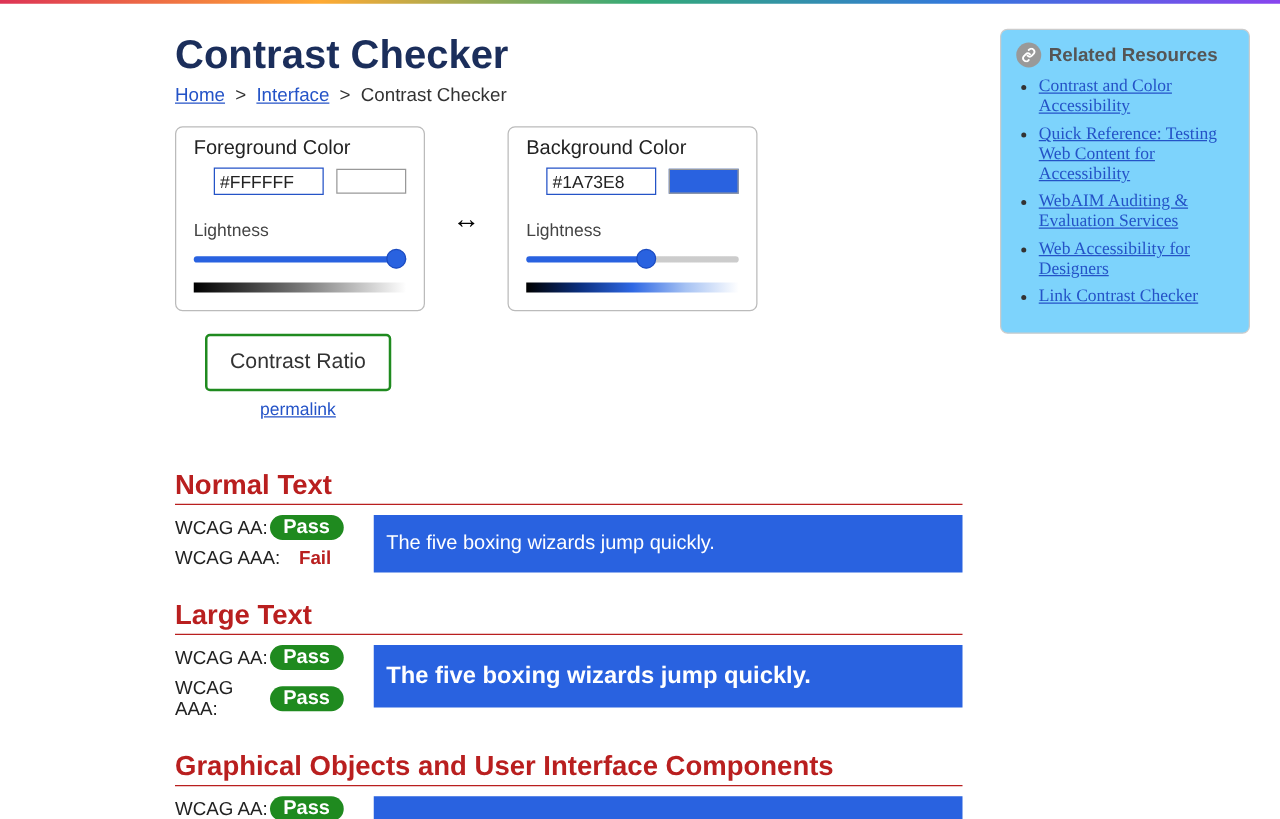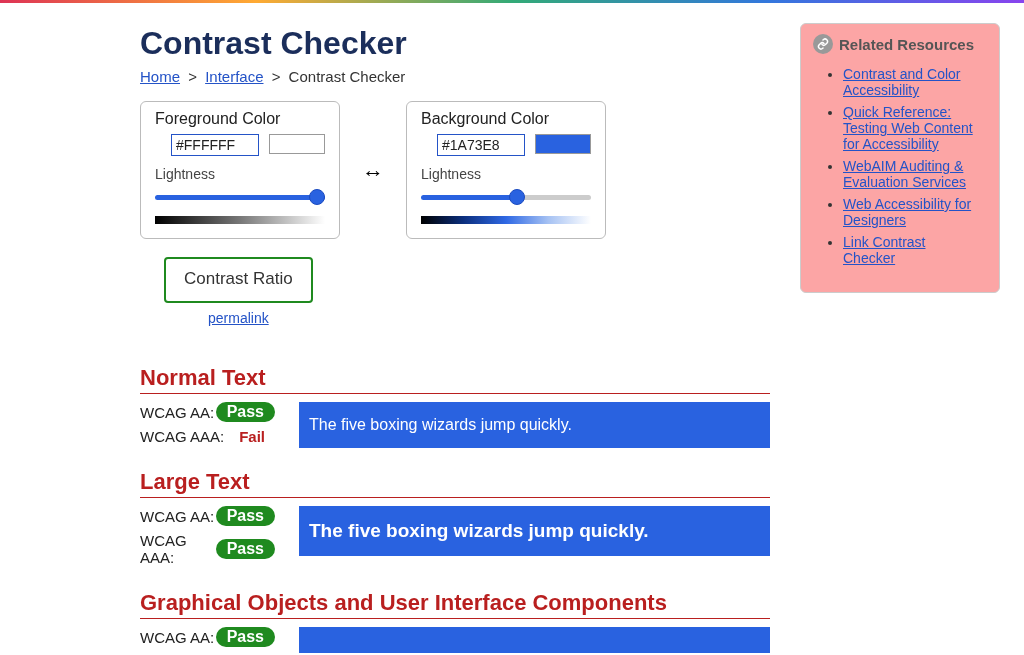--- a/index.html
+++ b/index.html
@@ -46,21 +46,21 @@
     gap: 18px;
     margin-bottom: 18px;
   }
   .picker {
     border: 1px solid #bbb;
     border-radius: 6px;
     padding: 8px 14px 14px 14px;
     width: 200px;
     position: relative;
   }
-  .row1 { display:flex; gap:10px; margin-top:6px; margin-bottom:10px;padding-left:16px;}
+  .row1 { display:flex; gap:10px; align-items:center; margin-top:6px; margin-bottom:20px;padding-left:16px;}
   .hexinput {
     border: 1px solid #2453c7;
     font-family: inherit;
     font-size: 14px;
     padding: 2px 4px;
     width: 88px;
     color: #222;
   }
   .swatch {
     height: 20px;
@@ -152,32 +152,32 @@
   }
   .sample.large { font-size:19px; font-weight:700;}
   .sample-ui { padding: 10px 10px 16px 10px;}
 
   .sidebox {
     border:1px solid #ccc;
     border-radius:6px;
     padding: 10px 12px 14px 12px;
     font-size:14px;
     color:#333;
-    background:#fca5a5;
+    background:#7dd3fc;
   }
   .sidebox h3 {
     margin:0 0 8px 0;
     font-size:15px;
     font-weight:600;
     color:#555;
     display:flex;
     align-items:center;
     gap:6px;
   }
-  .sidebox ul { margin:12px; padding-left: 18px;}
+  .sidebox ul { margin:0; padding-left: 18px; font-family: Liberation Serif, serif;}
   .sidebox li { margin-bottom:6px; color:#333;}
   .sidebox a { color:#2453c7; text-decoration:underline; }
   .linkicon {
     display:inline-flex;
     width:20px; height:20px;
     background:#999;
     border-radius:50%;
     align-items:center;
     justify-content:center;
     color:#fff;

